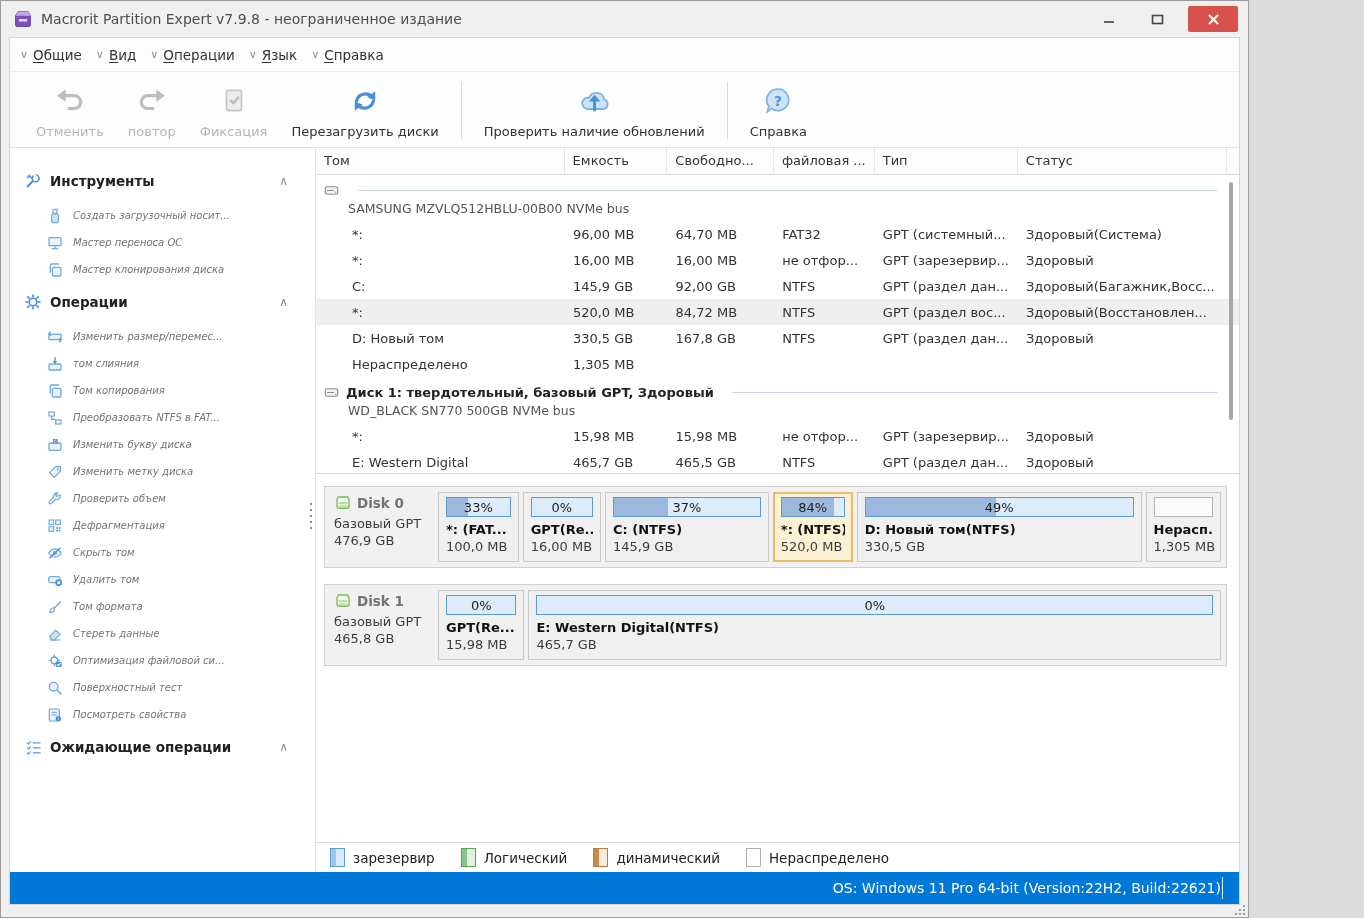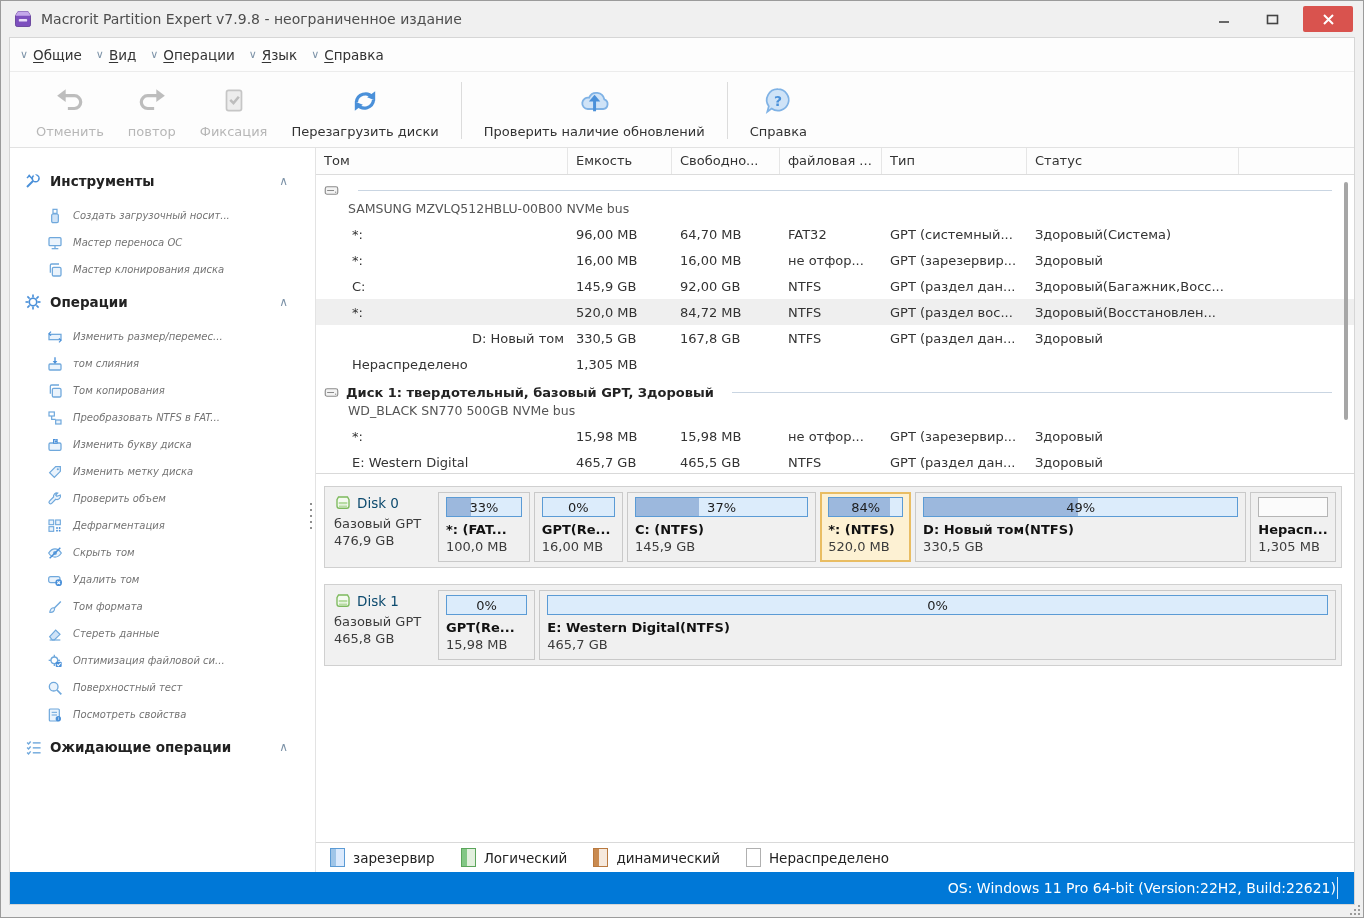--- a/index.html
+++ b/index.html
@@ -1,17 +1,17 @@
 <!DOCTYPE html>
 <html><head>
 <meta charset="utf-8">
 <style>
   html,body{margin:0;padding:0;background:#dcdcdc;font-family:"DejaVu Sans","Liberation Sans",sans-serif;}
   *{box-sizing:border-box;}
-  .window{width:1364px;height:918px;border:1px solid #9b9b9b;background:#f0f0f0;position:relative;overflow:hidden;}
+  .window{width:1249px;height:918px;border:1px solid #9b9b9b;background:#f0f0f0;position:relative;overflow:hidden;}
   
   .titlebar{height:36px;display:flex;align-items:center;padding:0 6px 0 12px;background:#f0f0f0;}
   .app-logo{width:20px;height:20px;margin-right:8px;flex:0 0 auto;}
   .title-text{font-size:14px;color:#4d4d4d;flex:1 1 auto;white-space:nowrap;}
   .win-controls{display:flex;align-items:center;gap:14px;margin-right:4px;}
   .winbtn{width:34px;height:24px;display:flex;align-items:center;justify-content:center;cursor:default;}
   .winbtn svg{display:block;}
   .winbtn.close{width:50px;height:26px;background:#d9534e;border-radius:2px;}
   
   .client{position:absolute;top:36px;left:0;right:0;bottom:0;background:#f0f0f0;padding:0 8px 12px 8px;}
@@ -55,21 +55,21 @@
   .trow.sel{background:#efefef;}
   .td{font-size:13px;color:#333;padding:0 4px 0 8px;white-space:nowrap;overflow:hidden;}
   .td.name{padding-left:36px;}
   .vscroll{position:absolute;right:5px;top:34px;width:7px;height:280px;}
   .vscroll .thumb{position:absolute;top:0;left:2px;width:4px;height:238px;background:#a6a6a6;border-radius:2px;}
   
   .maps{flex:1 1 auto;padding:12px 12px 0 8px;display:flex;flex-direction:column;gap:16px;min-height:0;}
   .disk-row{border:1px solid #d0d0d0;background:#f1f1f1;display:flex;padding:5px;height:82px;flex:0 0 auto;}
   .disk-label{width:104px;flex:0 0 auto;padding:2px 4px;}
   .disk-label .dl1{display:flex;align-items:center;gap:5px;}
-  .disk-label .dname{font-size:13.5px;font-weight:normal;color:#0c4a6e;}
+  .disk-label .dname{font-size:13.5px;font-weight:bold;color:#737373;}
   .disk-label .dinfo{font-size:13px;color:#3c3c3c;margin-top:3px;line-height:17px;white-space:nowrap;}
   .pblock{border:1px solid #c9c9c9;background:#f0f0f0;margin-left:4px;padding:4px 7px 3px;display:flex;flex-direction:column;min-width:0;cursor:default;}
   .pblock .pbar{height:20px;border:1px solid #5b9bd5;background:#dcecfb;position:relative;flex:0 0 auto;}
   .pblock .pbar .fill{position:absolute;left:0;top:0;bottom:0;background:#9cb8dd;}
   .pblock .pbar .pct{position:absolute;inset:0;text-align:center;font-size:13px;line-height:19px;color:#1d1d1d;}
   .pblock .pname{font-size:13px;font-weight:bold;color:#111;margin-top:5px;white-space:nowrap;overflow:hidden;}
   .pblock .psize{font-size:13px;color:#3c3c3c;margin-top:2px;white-space:nowrap;}
   .pblock.selected{background:#fdf1d3;border:2px solid #e9bd63;padding:3px 6px 2px;}
   .pblock.unalloc .pbar{border-color:#b5b5b5;background:#fbfbfb;}
   
@@ -502,21 +502,21 @@
                 <div class="trow sel">
                   <div class="td name" style="width: 252px;">*:</div>
                   <div class="td" style="width: 104px;">520,0 MB</div>
                   <div class="td" style="width: 108px;">84,72 MB</div>
                   <div class="td" style="width: 102px;">NTFS</div>
                   <div class="td" style="width: 145px;">GPT (раздел вос...</div>
                   <div class="td" style="width: 212px;">Здоровый(Восстановлен...</div>
                   <div class="td" style="flex: 1 1 auto;"></div>
                 </div>
                 <div class="trow">
-                  <div class="td name" style="width: 252px; text-align: right;">D: Новый том</div>
+                  <div class="td name" style="width: 252px;">D: Новый том</div>
                   <div class="td" style="width: 104px;">330,5 GB</div>
                   <div class="td" style="width: 108px;">167,8 GB</div>
                   <div class="td" style="width: 102px;">NTFS</div>
                   <div class="td" style="width: 145px;">GPT (раздел дан...</div>
                   <div class="td" style="width: 212px;">Здоровый</div>
                   <div class="td" style="flex: 1 1 auto;"></div>
                 </div>
                 <div class="trow">
                   <div class="td name" style="width: 252px;">Нераспределено</div>
                   <div class="td" style="width: 104px;">1,305 MB</div>

